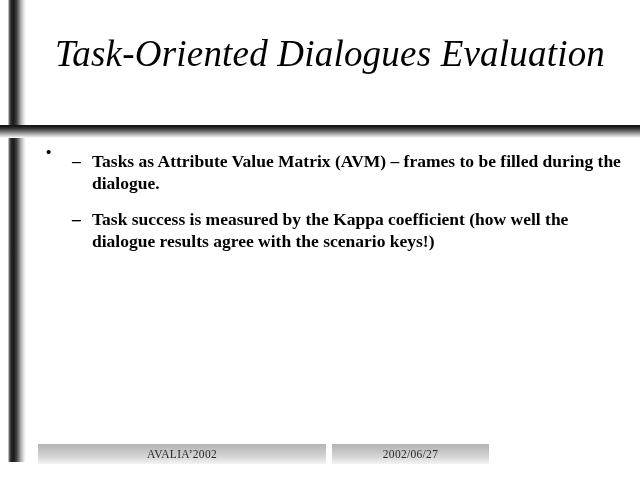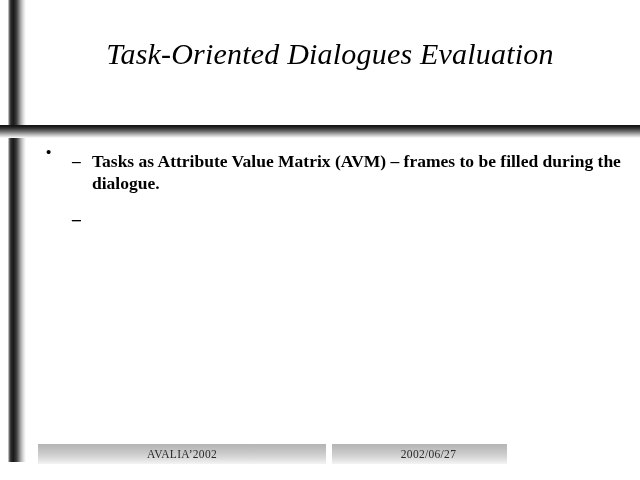--- a/index.html
+++ b/index.html
@@ -37,21 +37,21 @@
   }
 
   
   #title {
     position: absolute;
     left: 40px;
     top: 36px;
     width: 580px;
     text-align: center;
     font-style: italic;
-    font-size: 30px;
+    font-size: 37px;
     line-height: 36px;
     color: #000000;
     letter-spacing: 0.2px;
     white-space: nowrap;
   }
 
   
   #divider {
     position: absolute;
     left: 0px;
@@ -125,21 +125,21 @@
         #eaeaea 88%,
         #f4f4f4 100%);
     color: #2a2a2a;
     font-size: 11.5px;
     line-height: 20px;
     text-align: center;
     letter-spacing: 0.3px;
     font-weight: normal;
   }
   #fbox-conf { left: 38px;  width: 288px; }
-  #fbox-date { left: 332px; width: 157px; padding-left: 18px; }
+  #fbox-date { left: 332px; width: 157px; }
   #fbox-page { left: 494px; width: 146px; }
 </style>
 </head>
 <body>
 
 <div id="slide">
 
   <div id="left-bar"></div>
 
   <div id="title">Task-Oriented Dialogues Evaluation</div>
@@ -156,20 +156,21 @@
       <span class="marker">–</span>
       <span>Tasks as Attribute Value Matrix (AVM) – frames to be filled during the dialogue.</span>
     </div>
 
     <div class="lvl2">
       <span class="marker">–</span>
     </div>
 
     <div class="lvl2">
       <span class="marker">–</span>
+      <span>Task success is measured by the Kappa coefficient (how well the dialogue results agree with the scenario keys!)</span>
     </div>
 
   </div>
 
   <div id="footer">
     <div class="fbox" id="fbox-conf">AVALIA’2002</div>
     <div class="fbox" id="fbox-date">2002/06/27</div>
   </div>
 
 </div>

